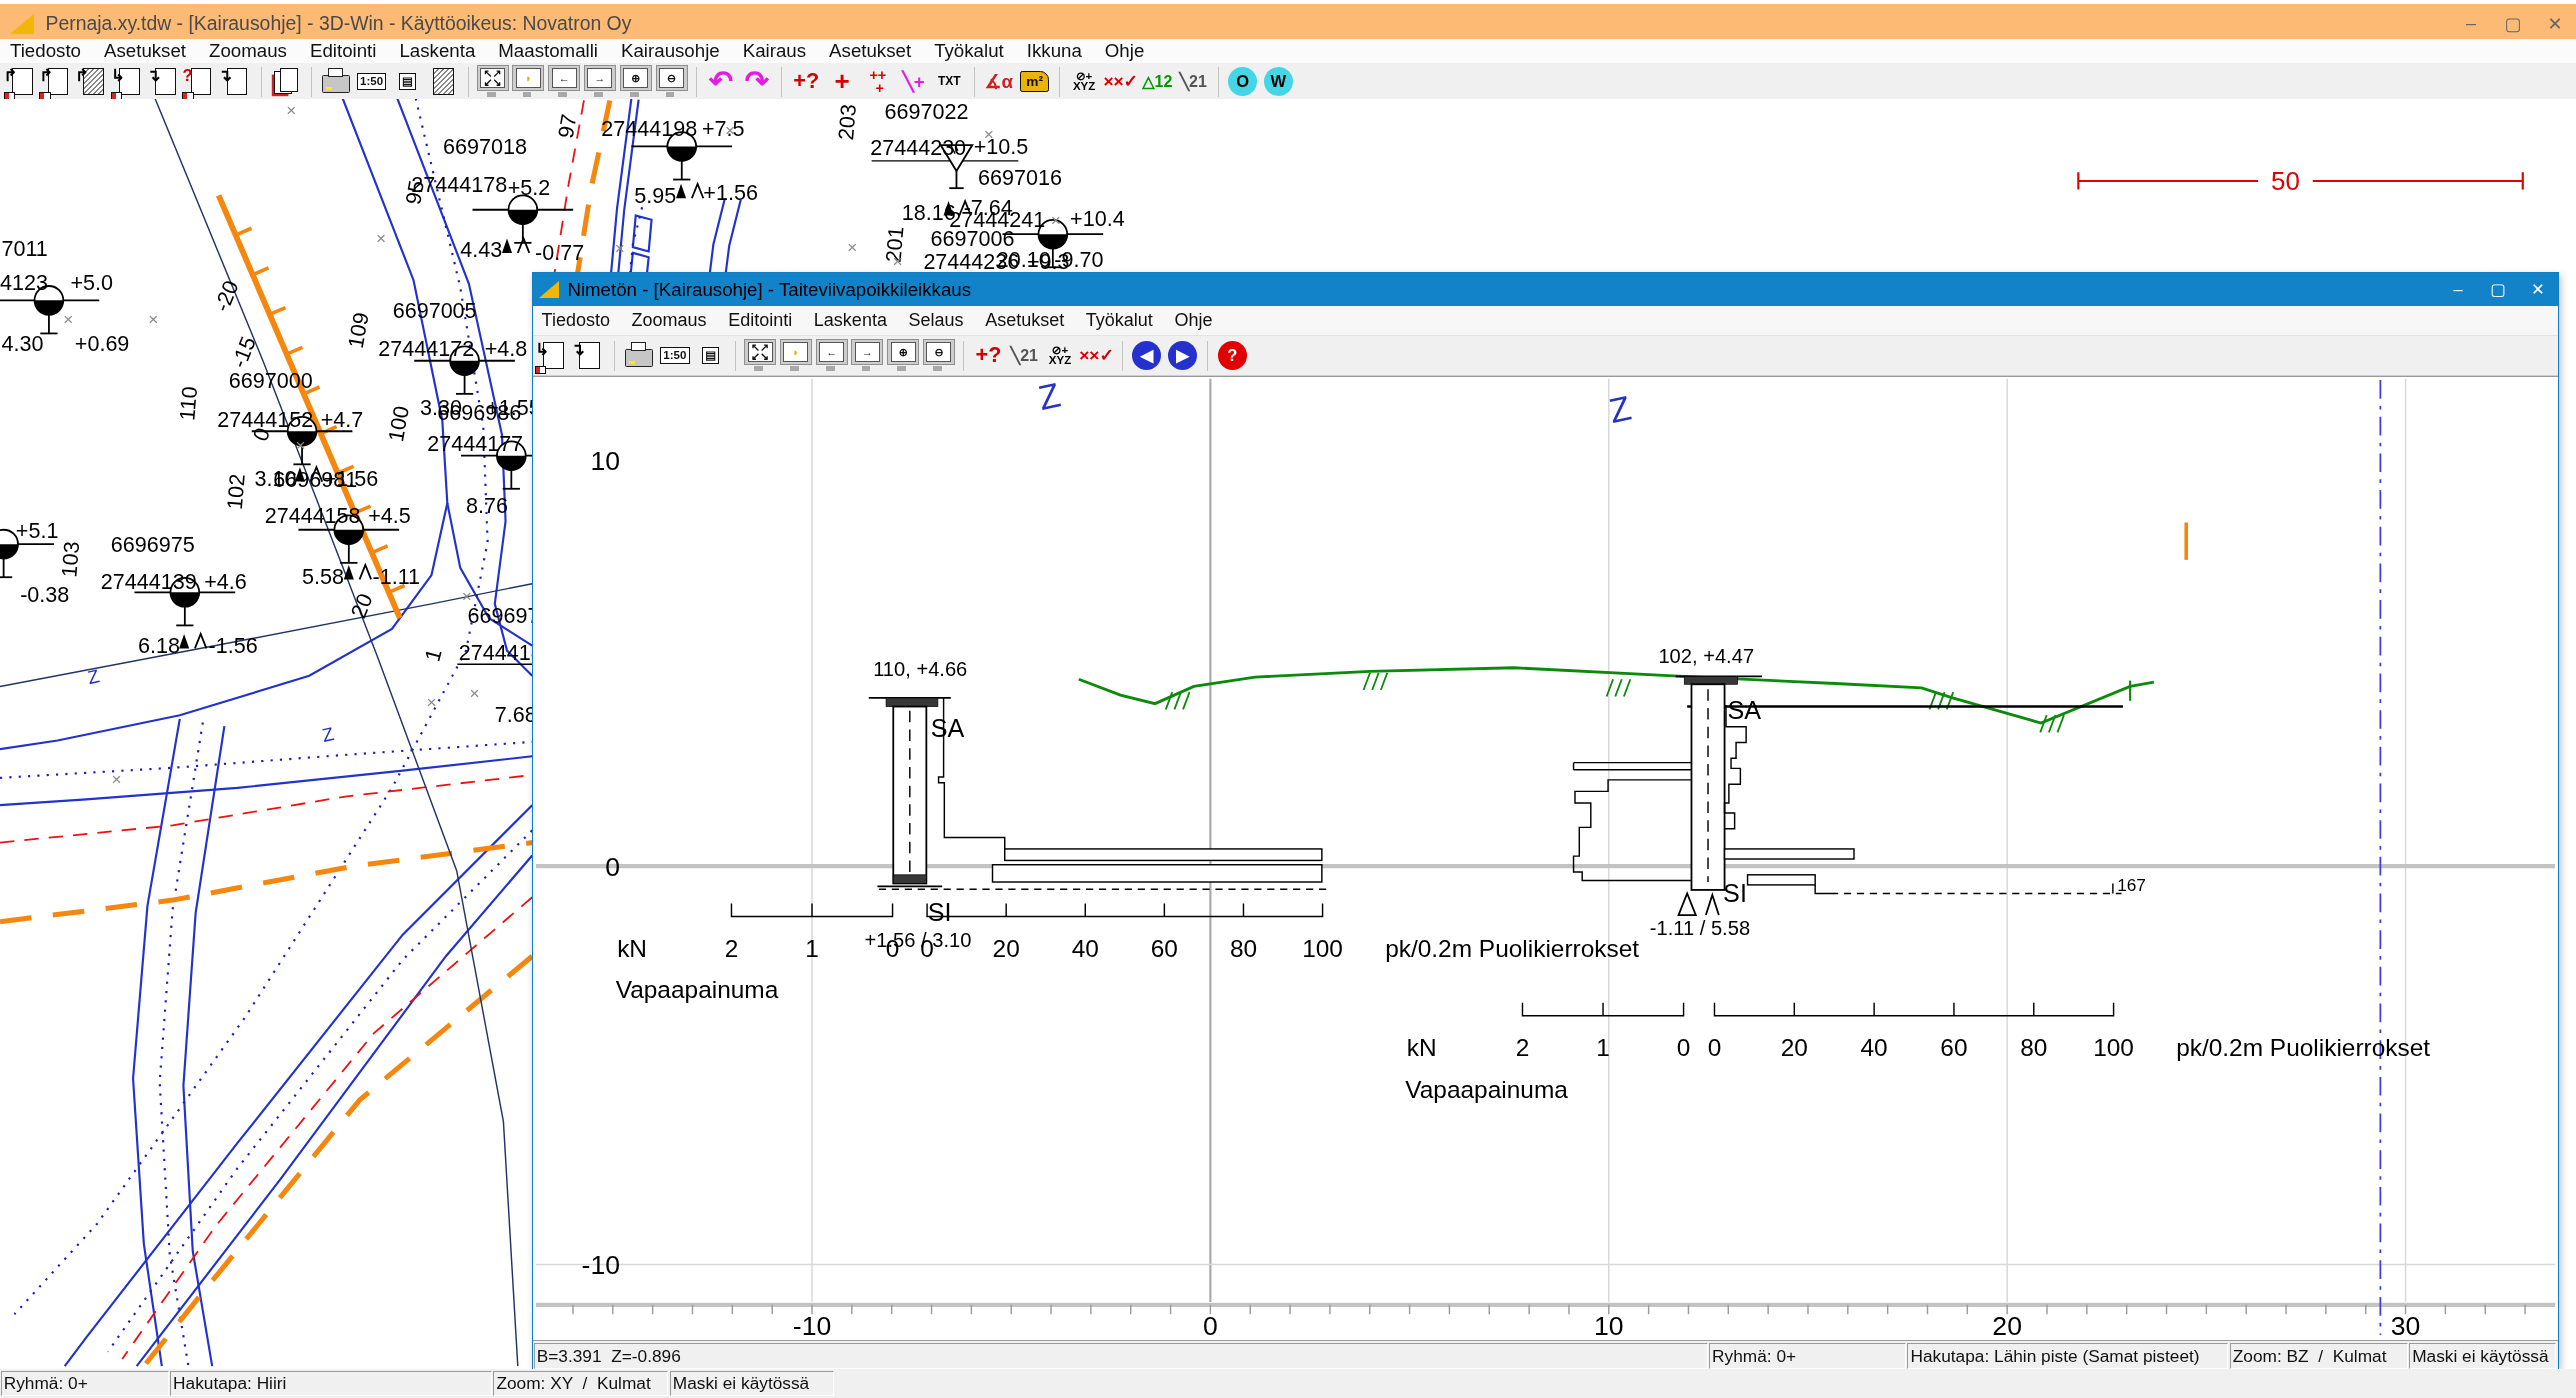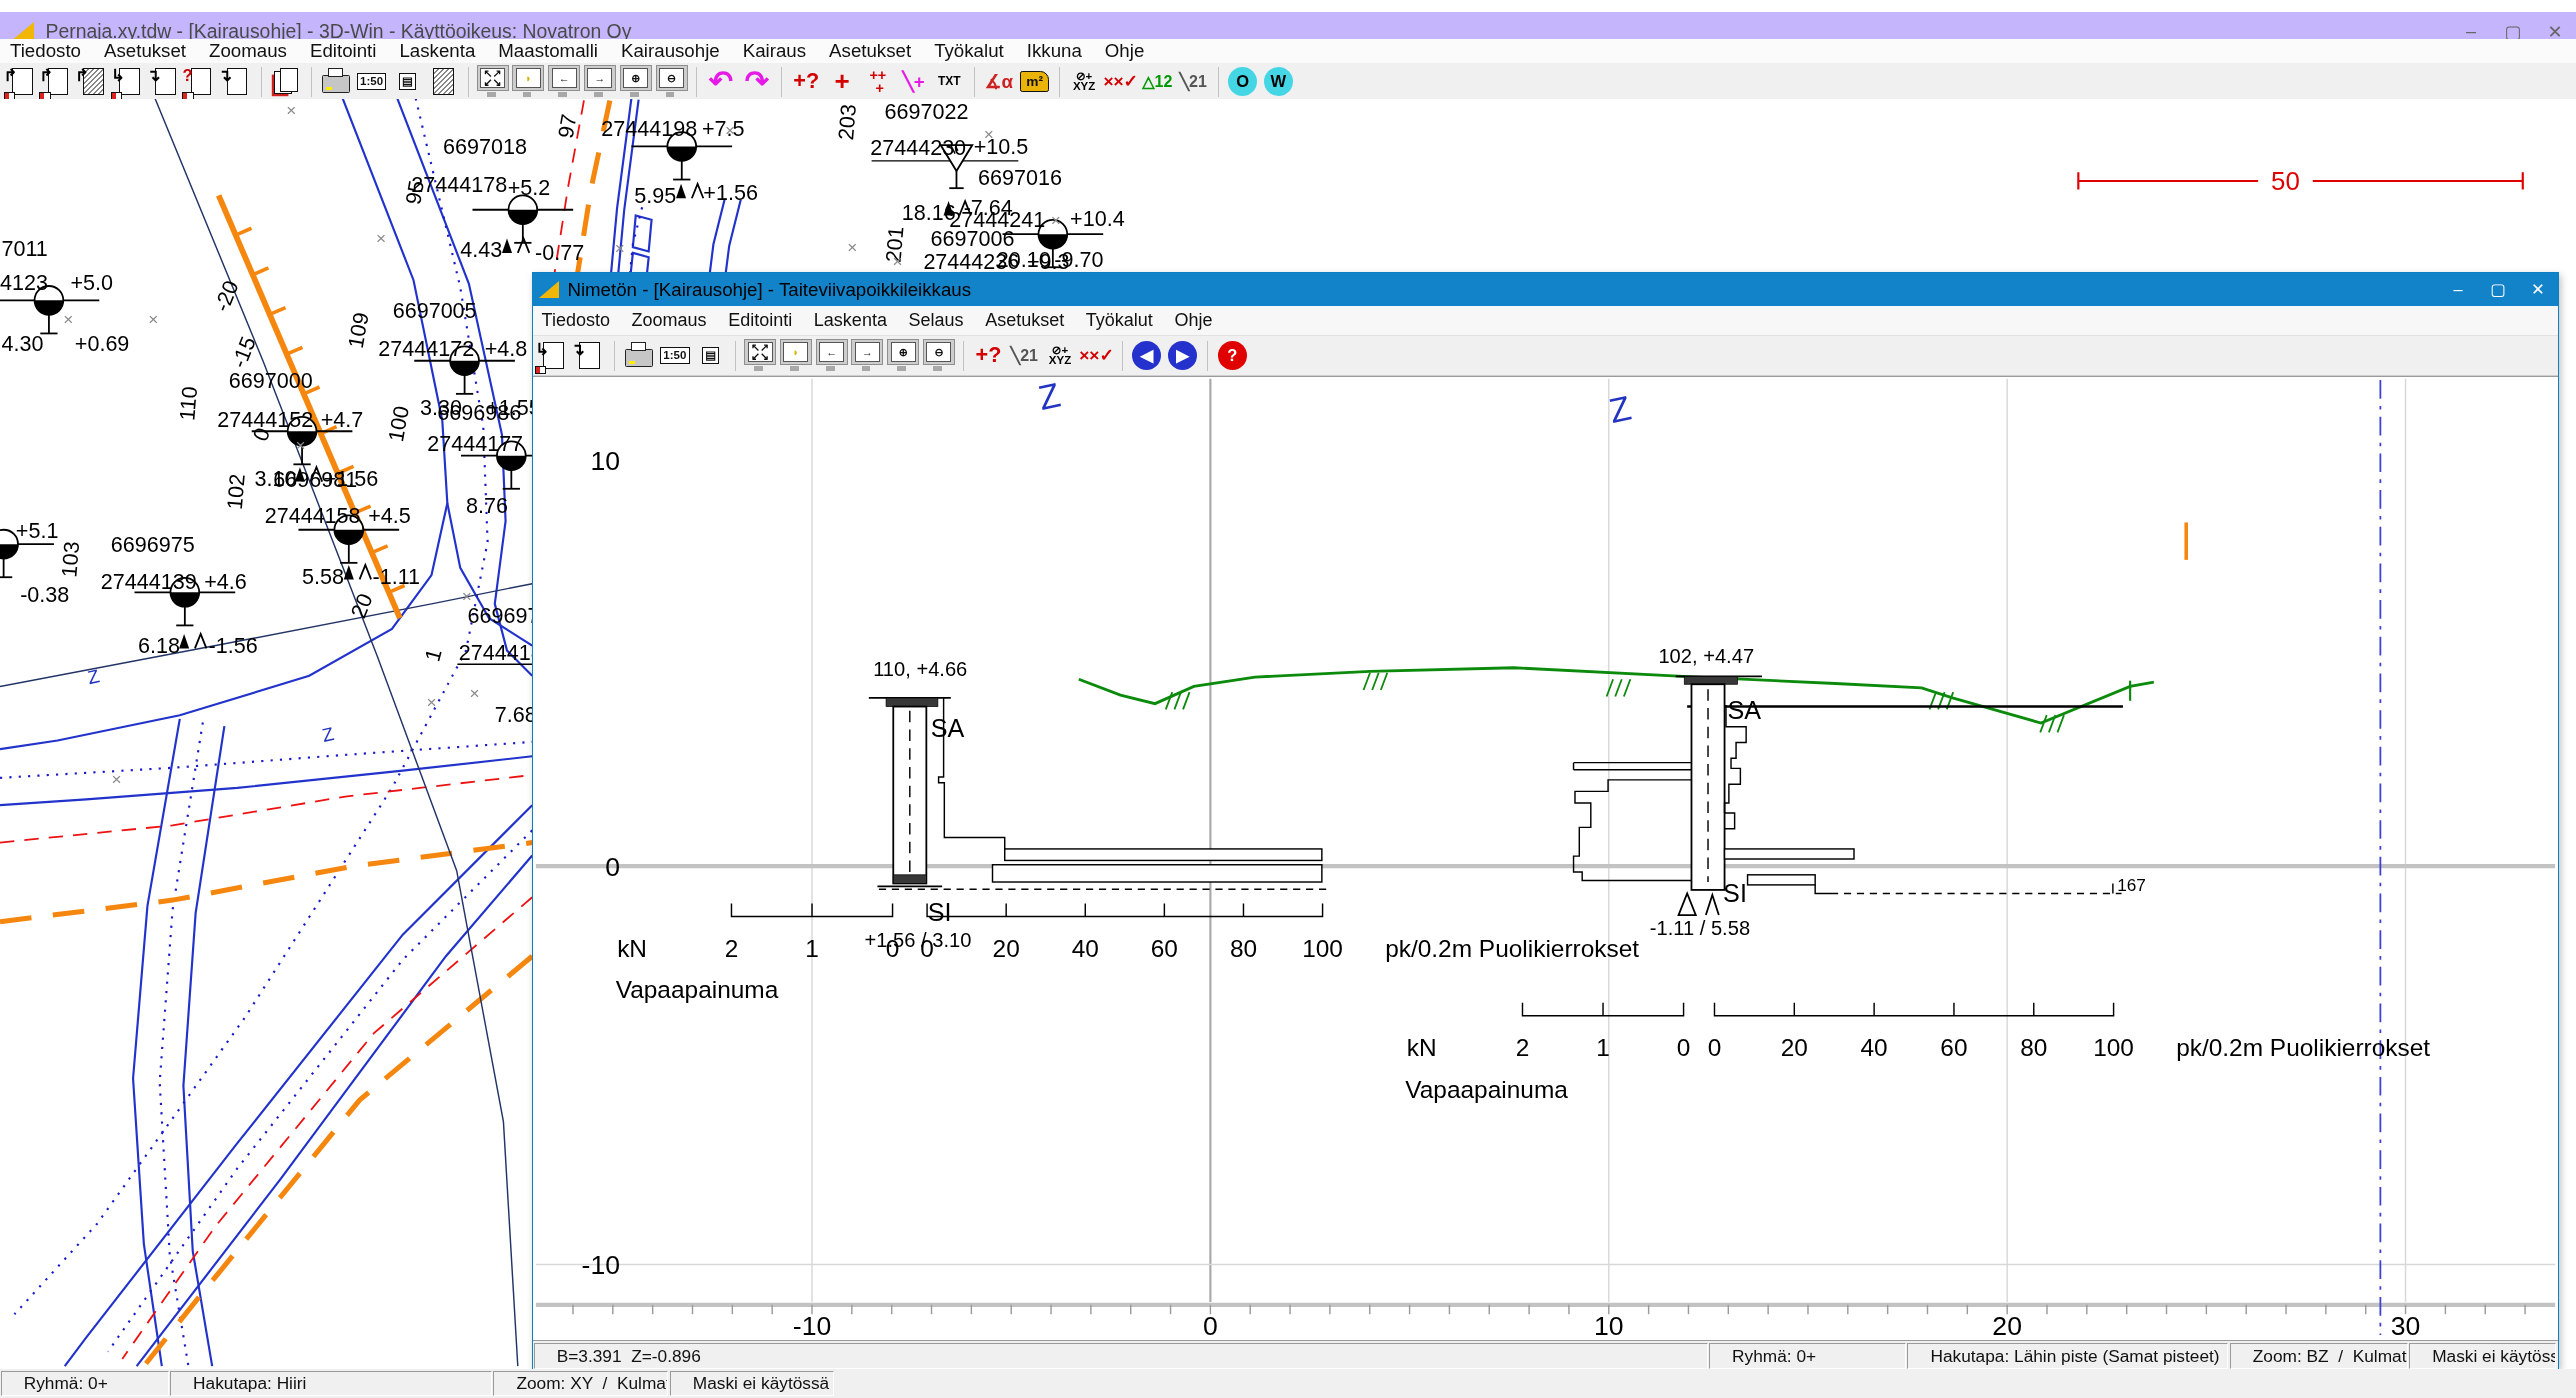--- a/index.html
+++ b/index.html
@@ -1,20 +1,20 @@
 <!DOCTYPE html>
 <html style="font-size:11.5px"><head>
 <meta charset="utf-8">
 <style>
   html,body{margin:0;padding:0;}
   .app{position:relative;width:2576px;height:1398px;background:#fff;
        font-family:"Liberation Sans",sans-serif;overflow:hidden;color:#111;}
 
   
-  .titlebar{position:absolute;left:0;top:12px;width:100%;height:39px;background:#c4b5fd;
+  .titlebar{position:absolute;left:0;top:4px;width:100%;height:39px;background:#fdba74;
             border-bottom:0.7px solid #d9d9d9;display:flex;align-items:center;}
   .logo{width:0;height:0;border-bottom:20px solid #f2b705;border-left:24.5px solid transparent;
         margin:0 11.5px 0 10px;}
   .wtitle{font-size:19.4px;color:#4a4a4a;}
   .winbtns{margin-left:auto;display:flex;height:100%;}
   .wbtn{width:42px;height:100%;display:flex;align-items:center;justify-content:center;
         font-size:18px;color:#666;}
   .menubar{position:absolute;left:0;top:39px;width:100%;height:24px;background:#fbfbfb;
            border-bottom:0.7px solid #e4e4e4;display:flex;align-items:center;gap:23px;
            padding-left:10px;font-size:18.7px;}
@@ -61,21 +61,21 @@
   .ctitle .wtitle{color:#000000;font-size:18.7px;}
   .ctitle .wbtn{color:#fff;width:40px;font-size:16.5px;}
   .cmenu{height:29px;background:#f7f7f7;border-bottom:0.7px solid #e2e2e2;display:flex;align-items:center;
          gap:21.6px;padding-left:8.6px;font-size:18px;}
   .ctools{height:39px;background:#f0f0f0;border-bottom:0.7px solid #cfcfcf;display:flex;align-items:center;padding-left:2.9px;}
   .cdraw{position:relative;height:965px;background:#fff;border-top:0.7px solid #9a9a9a;border-bottom:0.7px solid #9a9a9a;
          box-sizing:border-box;}
   .cdraw svg{position:absolute;left:0;top:0;}
   .statusrow{display:flex;height:30px;background:#f0f0f0;font-size:17.3px;}
   .sf{border:0.7px solid;border-color:#9a9a9a #ffffff #ffffff #9a9a9a;display:flex;align-items:center;
-      padding:0 22px;margin:2.2px 0.7px;white-space:pre;overflow:hidden;box-sizing:border-box;flex:none;}
+      padding:0 2px;margin:2.2px 0.7px;white-space:pre;overflow:hidden;box-sizing:border-box;flex:none;}
   .mainstatus{position:absolute;left:0;top:1369px;width:2576px;height:29px;background:#f0f0f0;
               display:flex;font-size:17.3px;}
   .mainstatus .sf{height:24.5px;margin:2.2px 0.7px;}
   svg text{font-family:"Liberation Sans",sans-serif;}
 </style>
 </head>
 <body>
 
 <div class="app">
 

